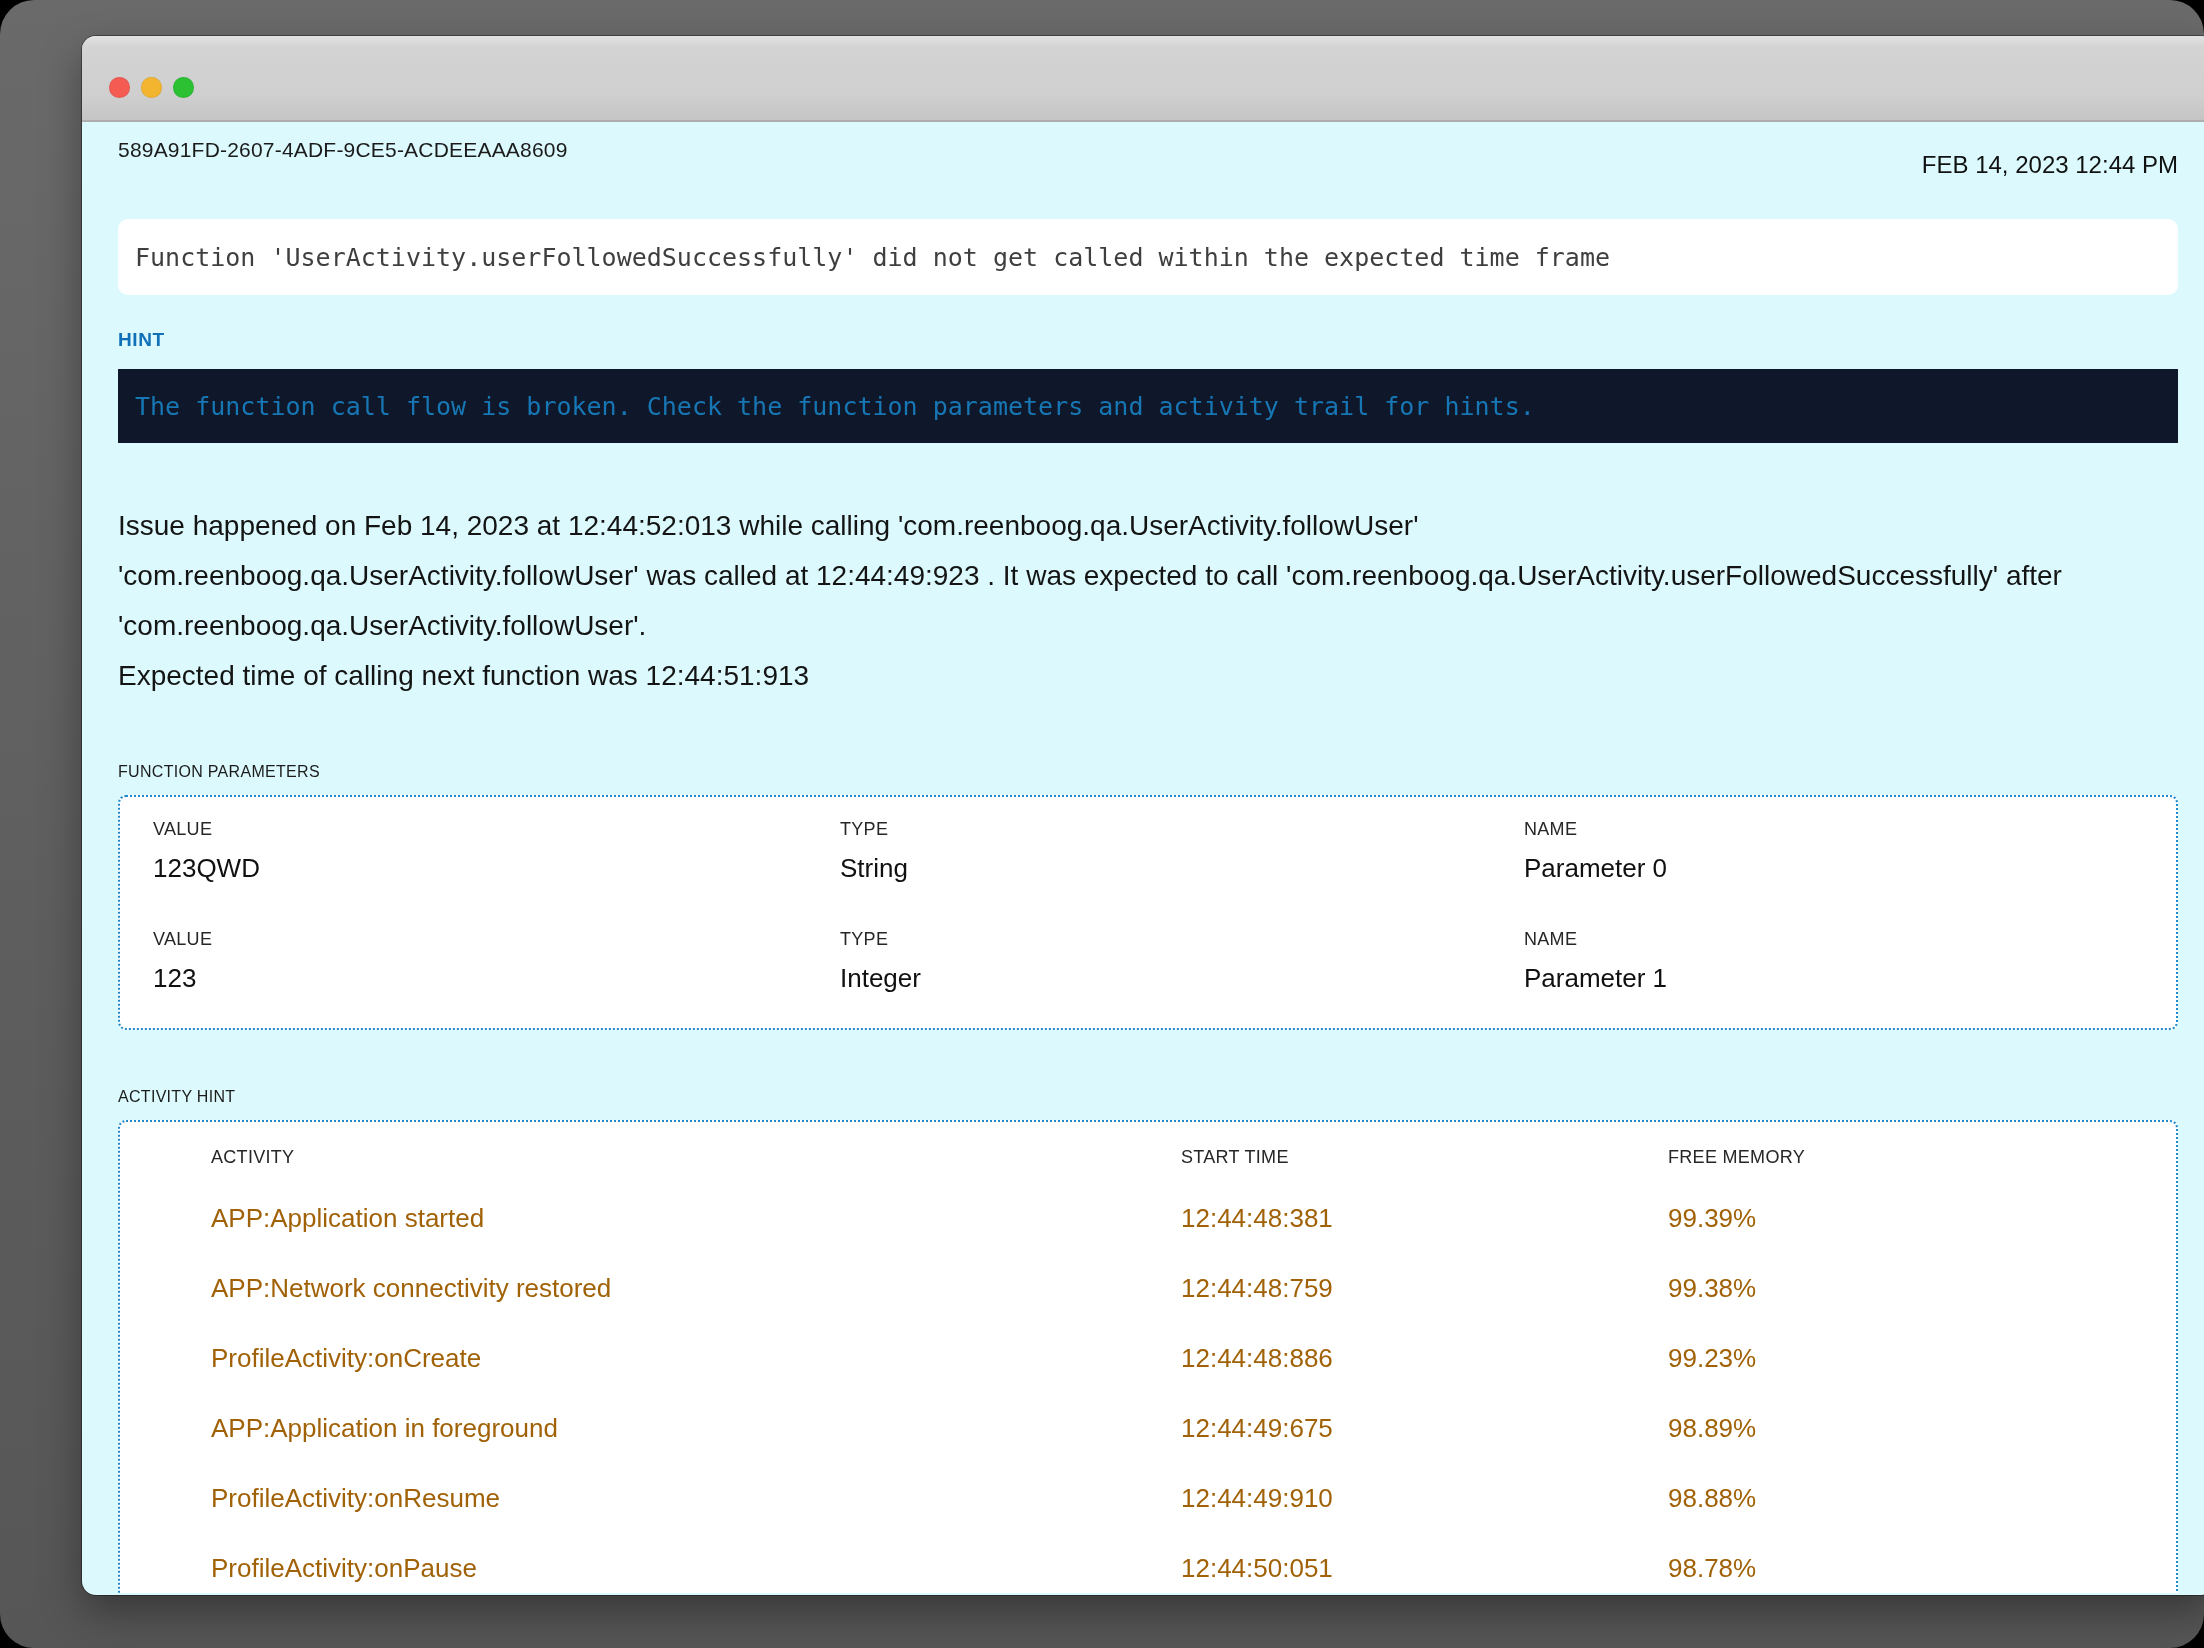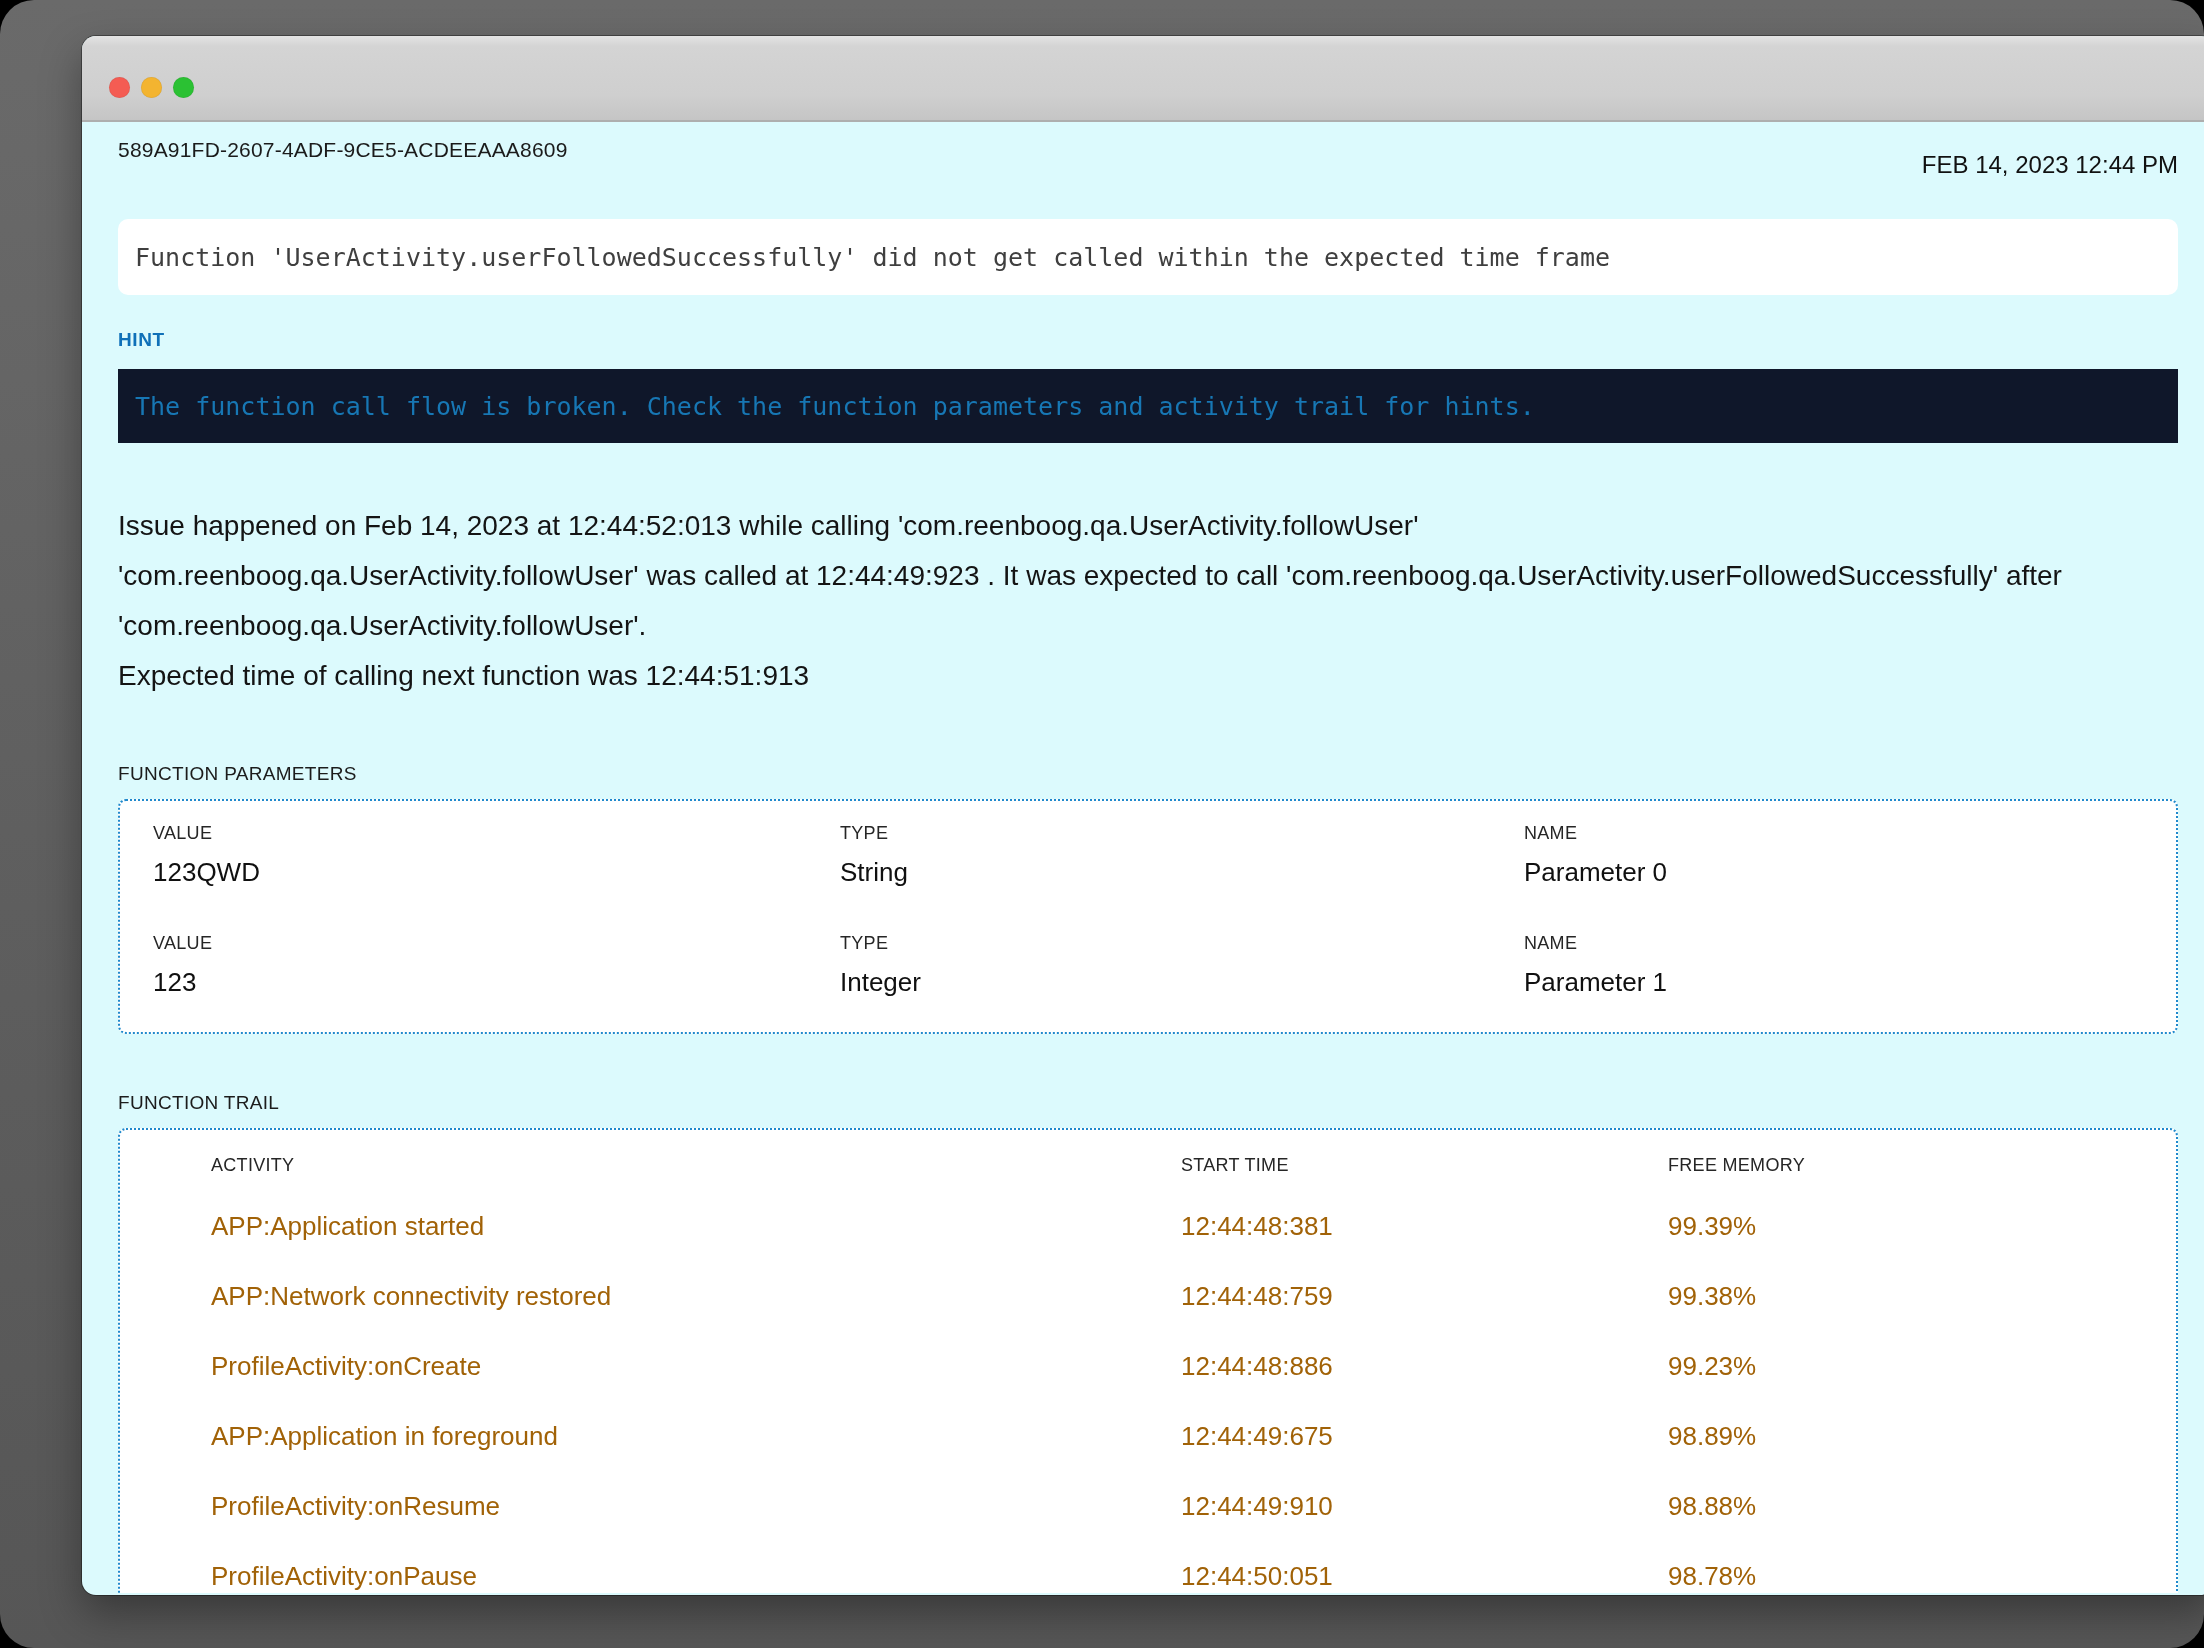--- a/index.html
+++ b/index.html
@@ -91,21 +91,21 @@
   }
 
   .issue { margin-top: 58px; }
   .issue p {
     font-size: 28px;
     line-height: 50px;
     color: #141414;
   }
 
   .section-label {
-    font-size: 19px;
+    font-size: 16px;
     letter-spacing: 0.3px;
     color: #1c1c1c;
   }
   .section-label.params { margin-top: 62px; }
   .section-label.trail  { margin-top: 58px; }
 
   .databox {
     margin-top: 14px;
     background: #ffffff;
     border: 2px dotted #2089cc;
@@ -209,21 +209,21 @@
           </div>
           <div class="param-cells">
             <div class="td">123</div>
             <div class="td">Integer</div>
             <div class="td">Parameter 1</div>
           </div>
         </div>
 
       </div>
 
-      <div class="section-label trail">FUNCTION TRAIL</div>
+      <div class="section-label trail">ACTIVITY HINT</div>
 
       <div class="databox trail-box">
 
         <div class="trail-grid trail-header">
           <div class="th">ACTIVITY</div>
           <div class="th">START TIME</div>
           <div class="th">FREE MEMORY</div>
         </div>
 
         <div class="trail-grid trail-row">

